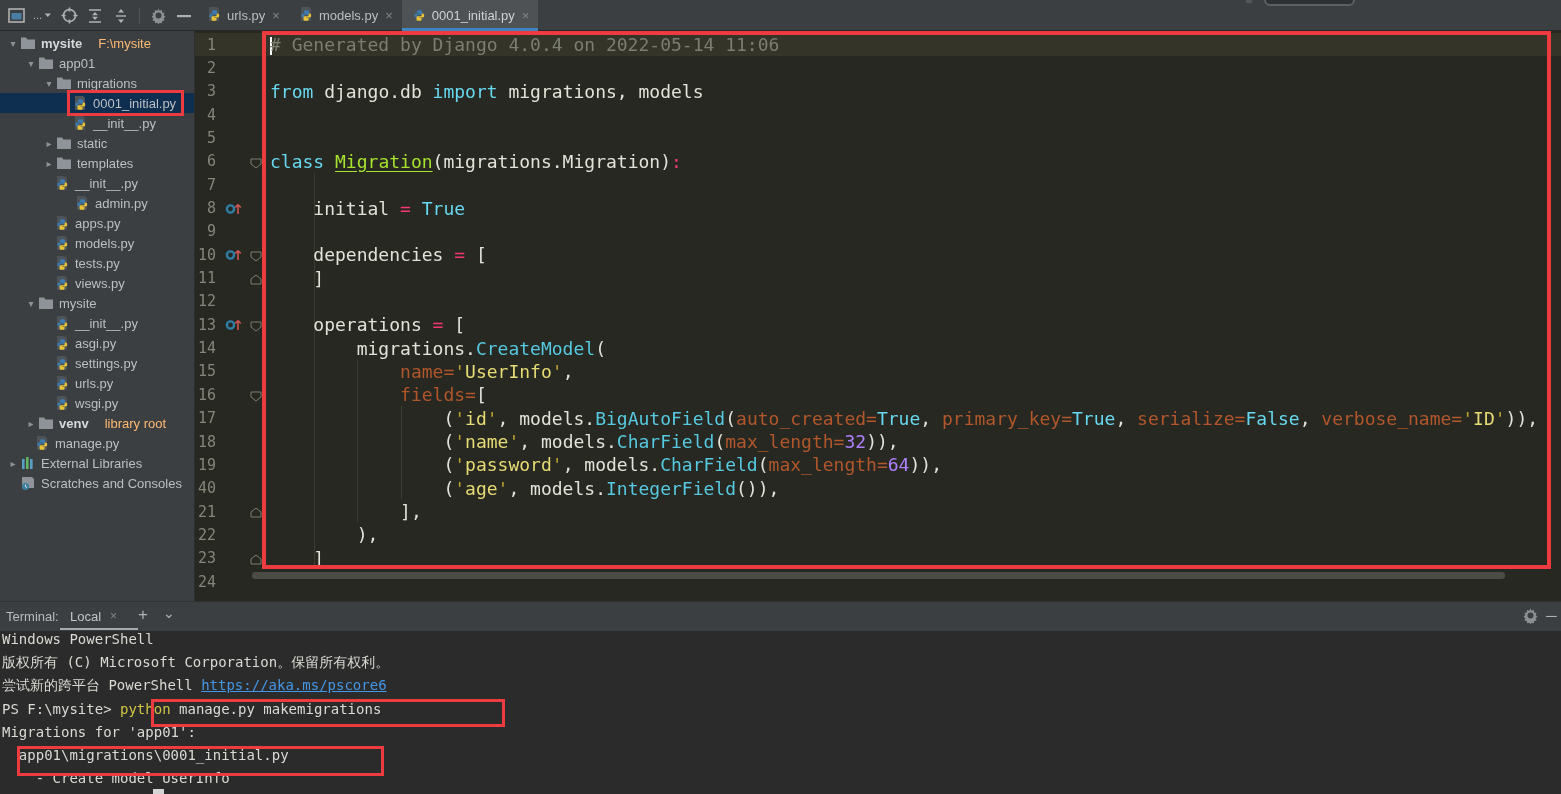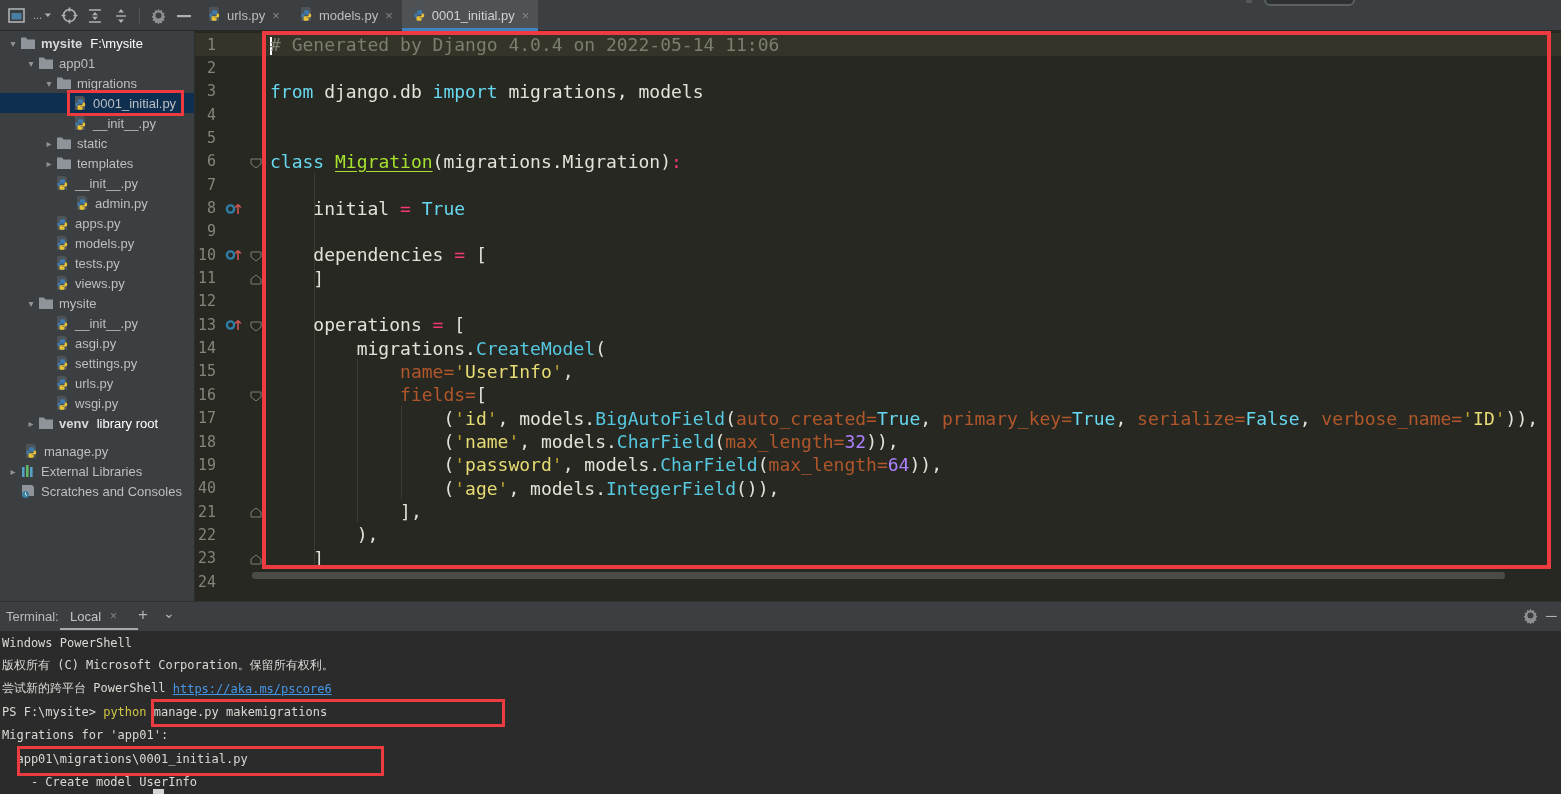--- a/index.html
+++ b/index.html
@@ -23,21 +23,21 @@
 
   
   .sidebar { position:absolute; left:0; top:31px; width:195px; height:570px; background:#3c3f41; border-right:1px solid #2c2e30; overflow:hidden; }
   .tree { padding-top:2px; }
   .trow { height:20px; display:flex; align-items:center; font-size:13px; color:#bdbfc1; white-space:nowrap; }
   .trow.sel { background:#0e2f4f; }
   .tchev { width:14px; font-size:10px; color:#8e9294; text-align:center; flex:0 0 14px; }
   .tico { width:18px; height:16px; flex:0 0 18px; display:inline-flex; align-items:center; }
   .tlbl { margin-left:3px; }
   .tlbl.b { font-weight:bold; color:#d6d8da; }
-  .textra { margin-left:8px; color:#ffffff; }
+  .textra { margin-left:16px; color:#fdba74; }
 
   
   .editor { position:absolute; left:195px; top:31px; width:1366px; height:570px; background:#272822; overflow:hidden; }
   .code-lines { position:absolute; left:0; top:2px; width:100%; }
   .cline { height:23.35px; display:flex; align-items:center; white-space:pre; position:relative; }
   .cline.caretline { background:#343528; }
   .ln { width:20px; margin-left:1px; text-align:right; font-family:"DejaVu Sans Mono","Liberation Mono",monospace; font-size:15px; color:#84867a; flex:0 0 20px; }
   .gics { width:48px; height:23px; position:relative; flex:0 0 48px; }
   .gics .ovr { position:absolute; left:9px; top:3px; }
   .gics .fold { position:absolute; left:34px; top:5px; }
@@ -54,21 +54,21 @@
   .term-header { position:absolute; left:0; top:601px; width:1561px; height:30px; background:#3c3f41; border-top:1px solid #323232; }
   .th-label { position:absolute; left:6px; top:7px; font-size:13px; color:#b8bcbe; }
   .th-tab { position:absolute; left:70px; top:7px; font-size:13px; color:#c3c5c7; }
   .th-close { position:absolute; left:110px; top:7px; font-size:12px; color:#7f8306; color:#84868a; }
   .th-underline { position:absolute; left:60px; bottom:1px; width:78px; height:2px; background:#a7a9ac; }
   .th-plus { position:absolute; left:138px; top:3px; font-size:17px; color:#afb1b3; }
   .th-chev { position:absolute; left:163px; top:3px; font-size:14px; color:#afb1b3; }
   .th-gear { position:absolute; left:1522px; top:5px; width:20px; height:20px; color:#afb1b3; }
   .th-min { position:absolute; left:1546px; top:5px; width:16px; height:20px; color:#afb1b3; font-size:15px; }
   .terminal { position:absolute; left:0; top:631px; width:1561px; height:163px; background:#2b2b2b; overflow:hidden; }
-  .tline { height:23.2px; white-space:pre; font-family:"DejaVu Sans Mono","Liberation Mono",monospace; font-size:12px; color:#dadad4; padding-left:2px; display:flex; align-items:center; }
+  .tline { height:23.2px; white-space:pre; font-family:"DejaVu Sans Mono","Liberation Mono",monospace; font-size:14px; color:#dadad4; padding-left:2px; display:flex; }
   .tm-def{color:#dadad4} .tm-link{color:#4596e5;text-decoration:underline} .tm-yel{color:#d0c543}
   .tcursor { position:absolute; left:153px; top:158px; width:11px; height:5px; background:#d4d4d4; }
 
   
   .anno { position:absolute; border-style:solid; border-color:#ee3b40; z-index:50; pointer-events:none; }
 </style>
 </head>
 <body>
 
 <div class="topbar">
@@ -352,21 +352,21 @@
       <div class="trow" style="padding-left: 24px;">
         <span class="tchev">▸</span>
         <span class="tico">
           <svg width="16" height="14" viewBox="0 0 16 14">
             <path d="M1 1.5h5l1.5 2H15v9.5H1z" fill="#8e949a"></path>
           </svg>
         </span>
         <span class="tlbl b">venv</span>
         <span class="textra">library root</span>
       </div>
-      <div class="trow" style="padding-left: 9px; margin-top: 8px;">
+      <div class="trow" style="padding-left: 20px;">
         <span class="tchev"></span>
         <span class="tico">
           <svg width="16" height="16" viewBox="0 0 16 16">
             <path d="M3 1h8l2 2v12H3z" fill="#4d5356"></path>
             <path d="M8 4.2c-1.6 0-2 .7-2 1.6v1.1h2.1v.5H4.9c-1 0-1.5.8-1.5 2s.5 2 1.5 2h1V10.3c0-.9.8-1.6 1.7-1.6h2.1c.8 0 1.4-.6 1.4-1.4V5.8c0-.9-.7-1.6-1.6-1.6H8z" fill="#3c7ab0"></path>
             <path d="M8.6 14.8c1.6 0 2-.7 2-1.6v-1.1H8.5v-.5h3.2c1 0 1.5-.8 1.5-2s-.5-2-1.5-2h-1v1.1c0 .9-.8 1.6-1.7 1.6H6.9c-.8 0-1.4.6-1.4 1.4v1.5c0 .9.7 1.6 1.6 1.6h1.5z" fill="#e8c238"></path>
           </svg>
         </span>
         <span class="tlbl">manage.py</span>
       </div>

